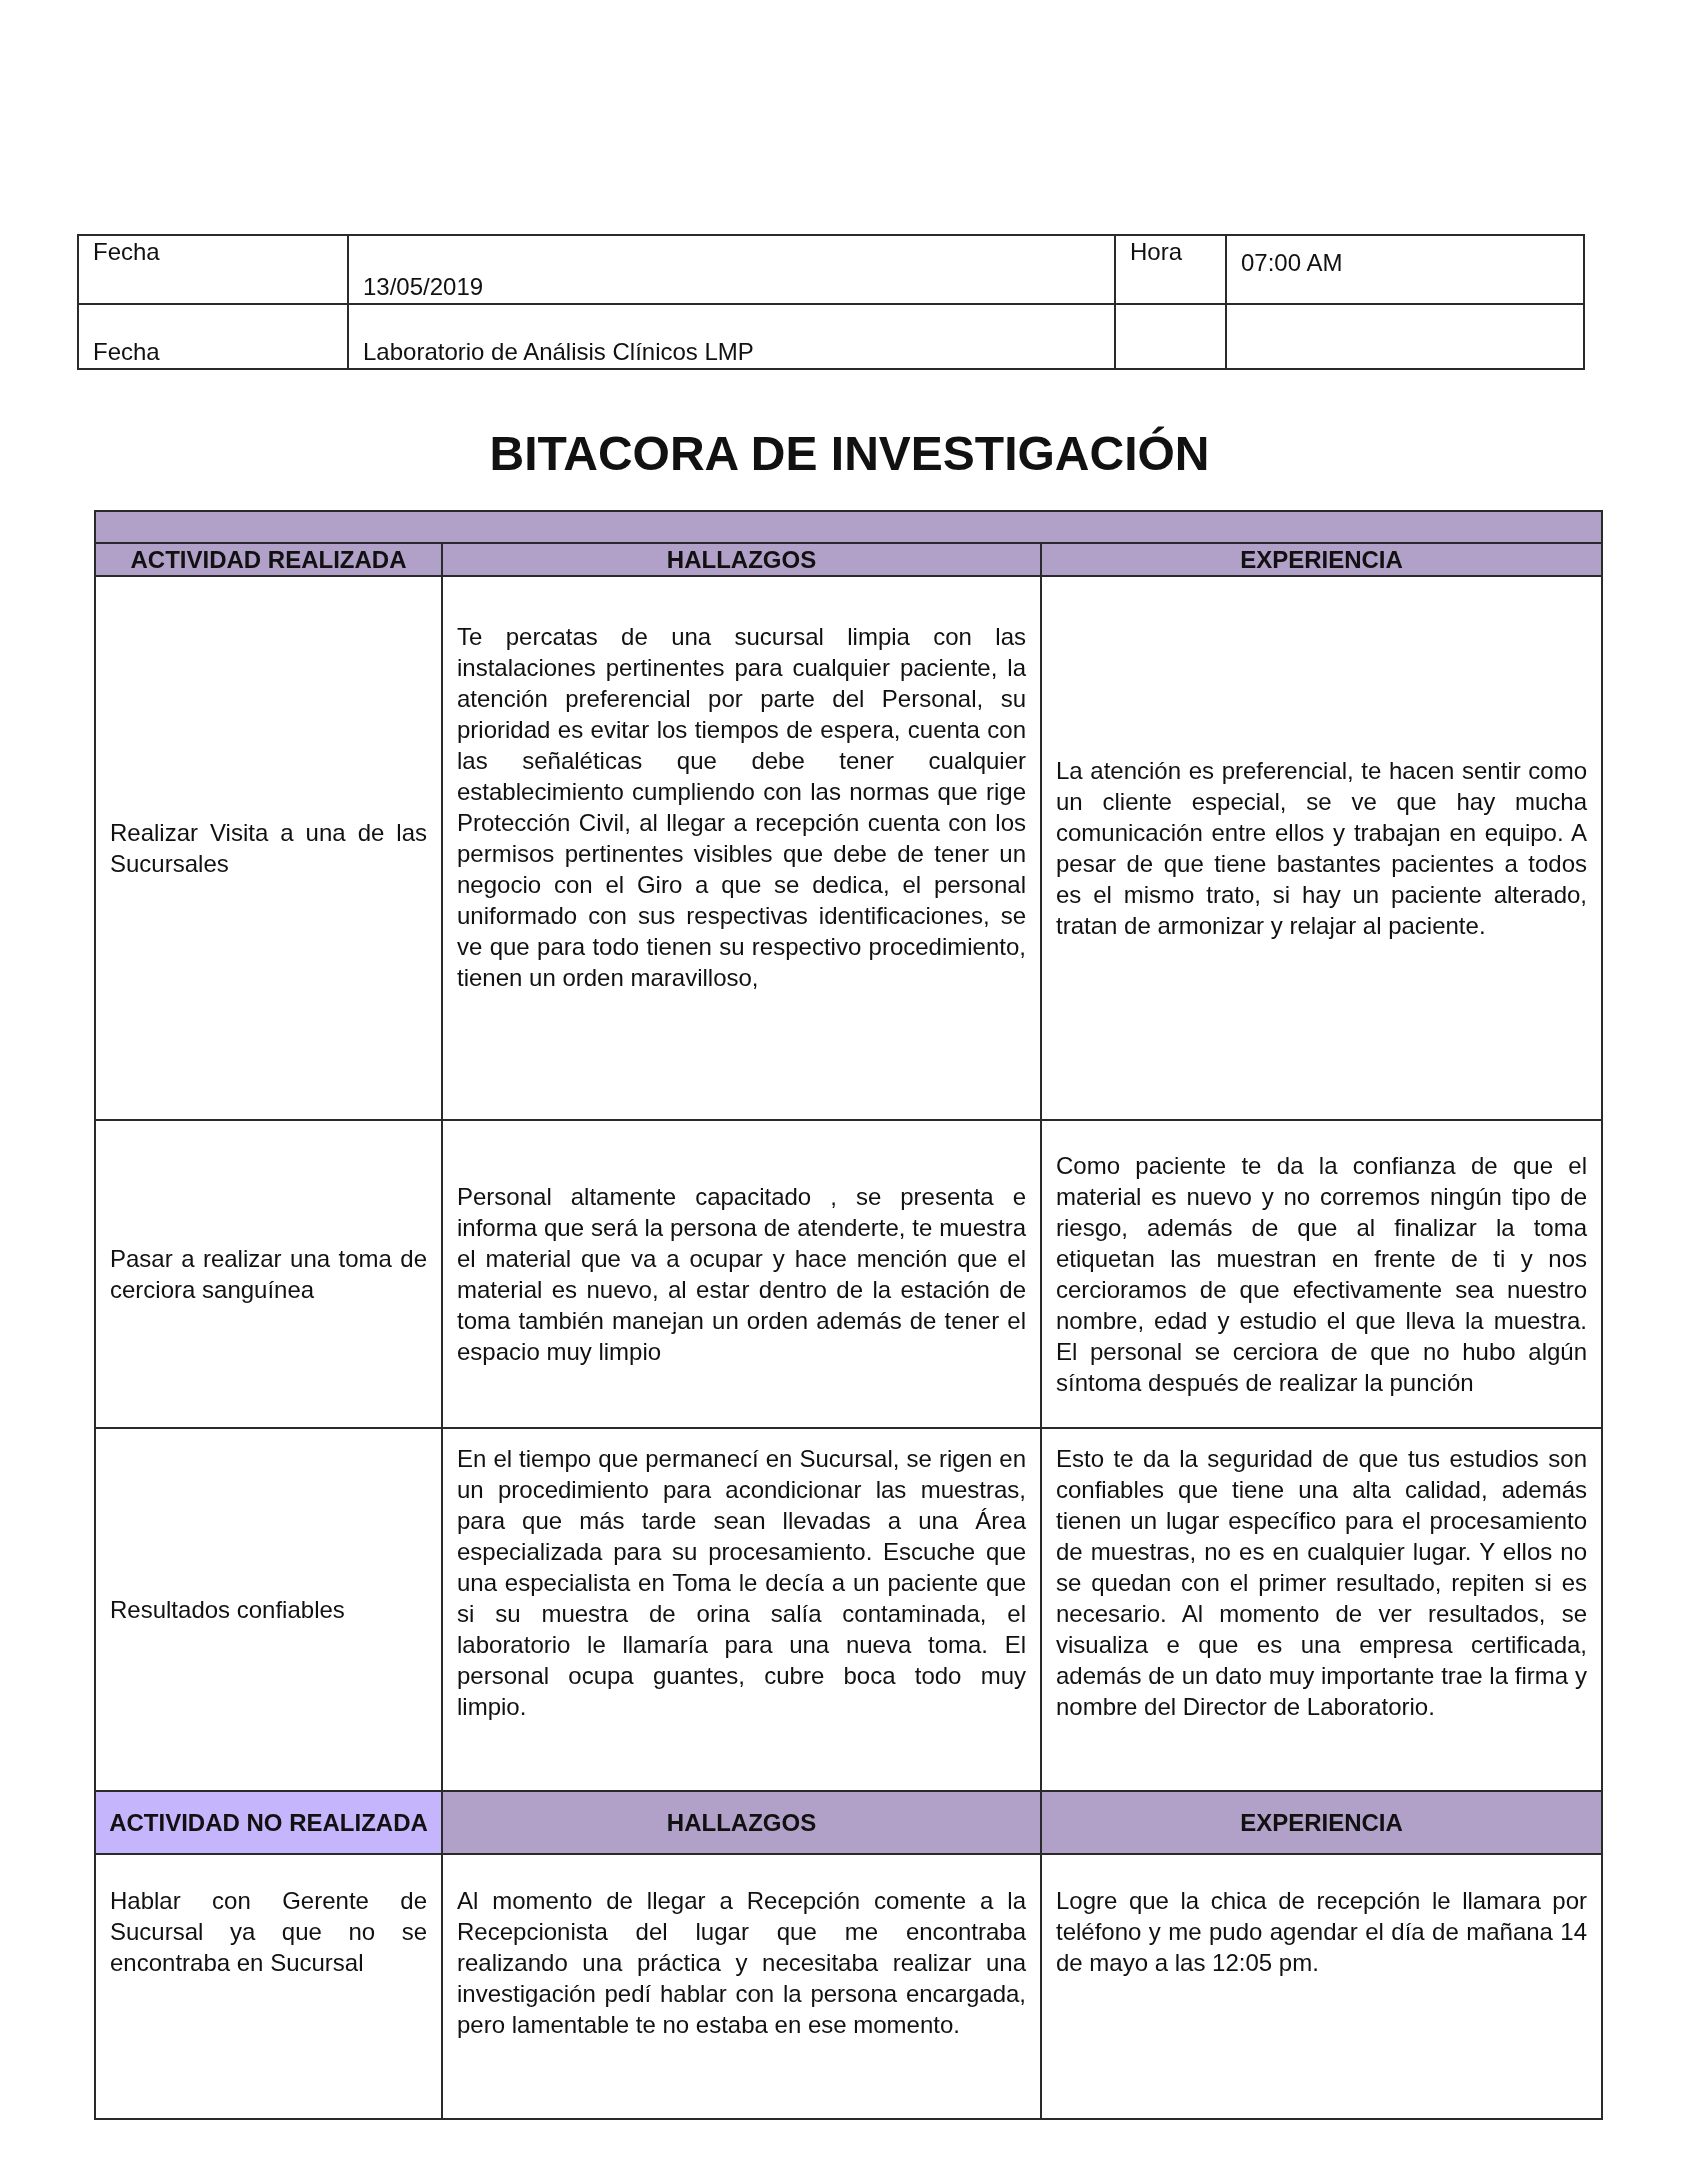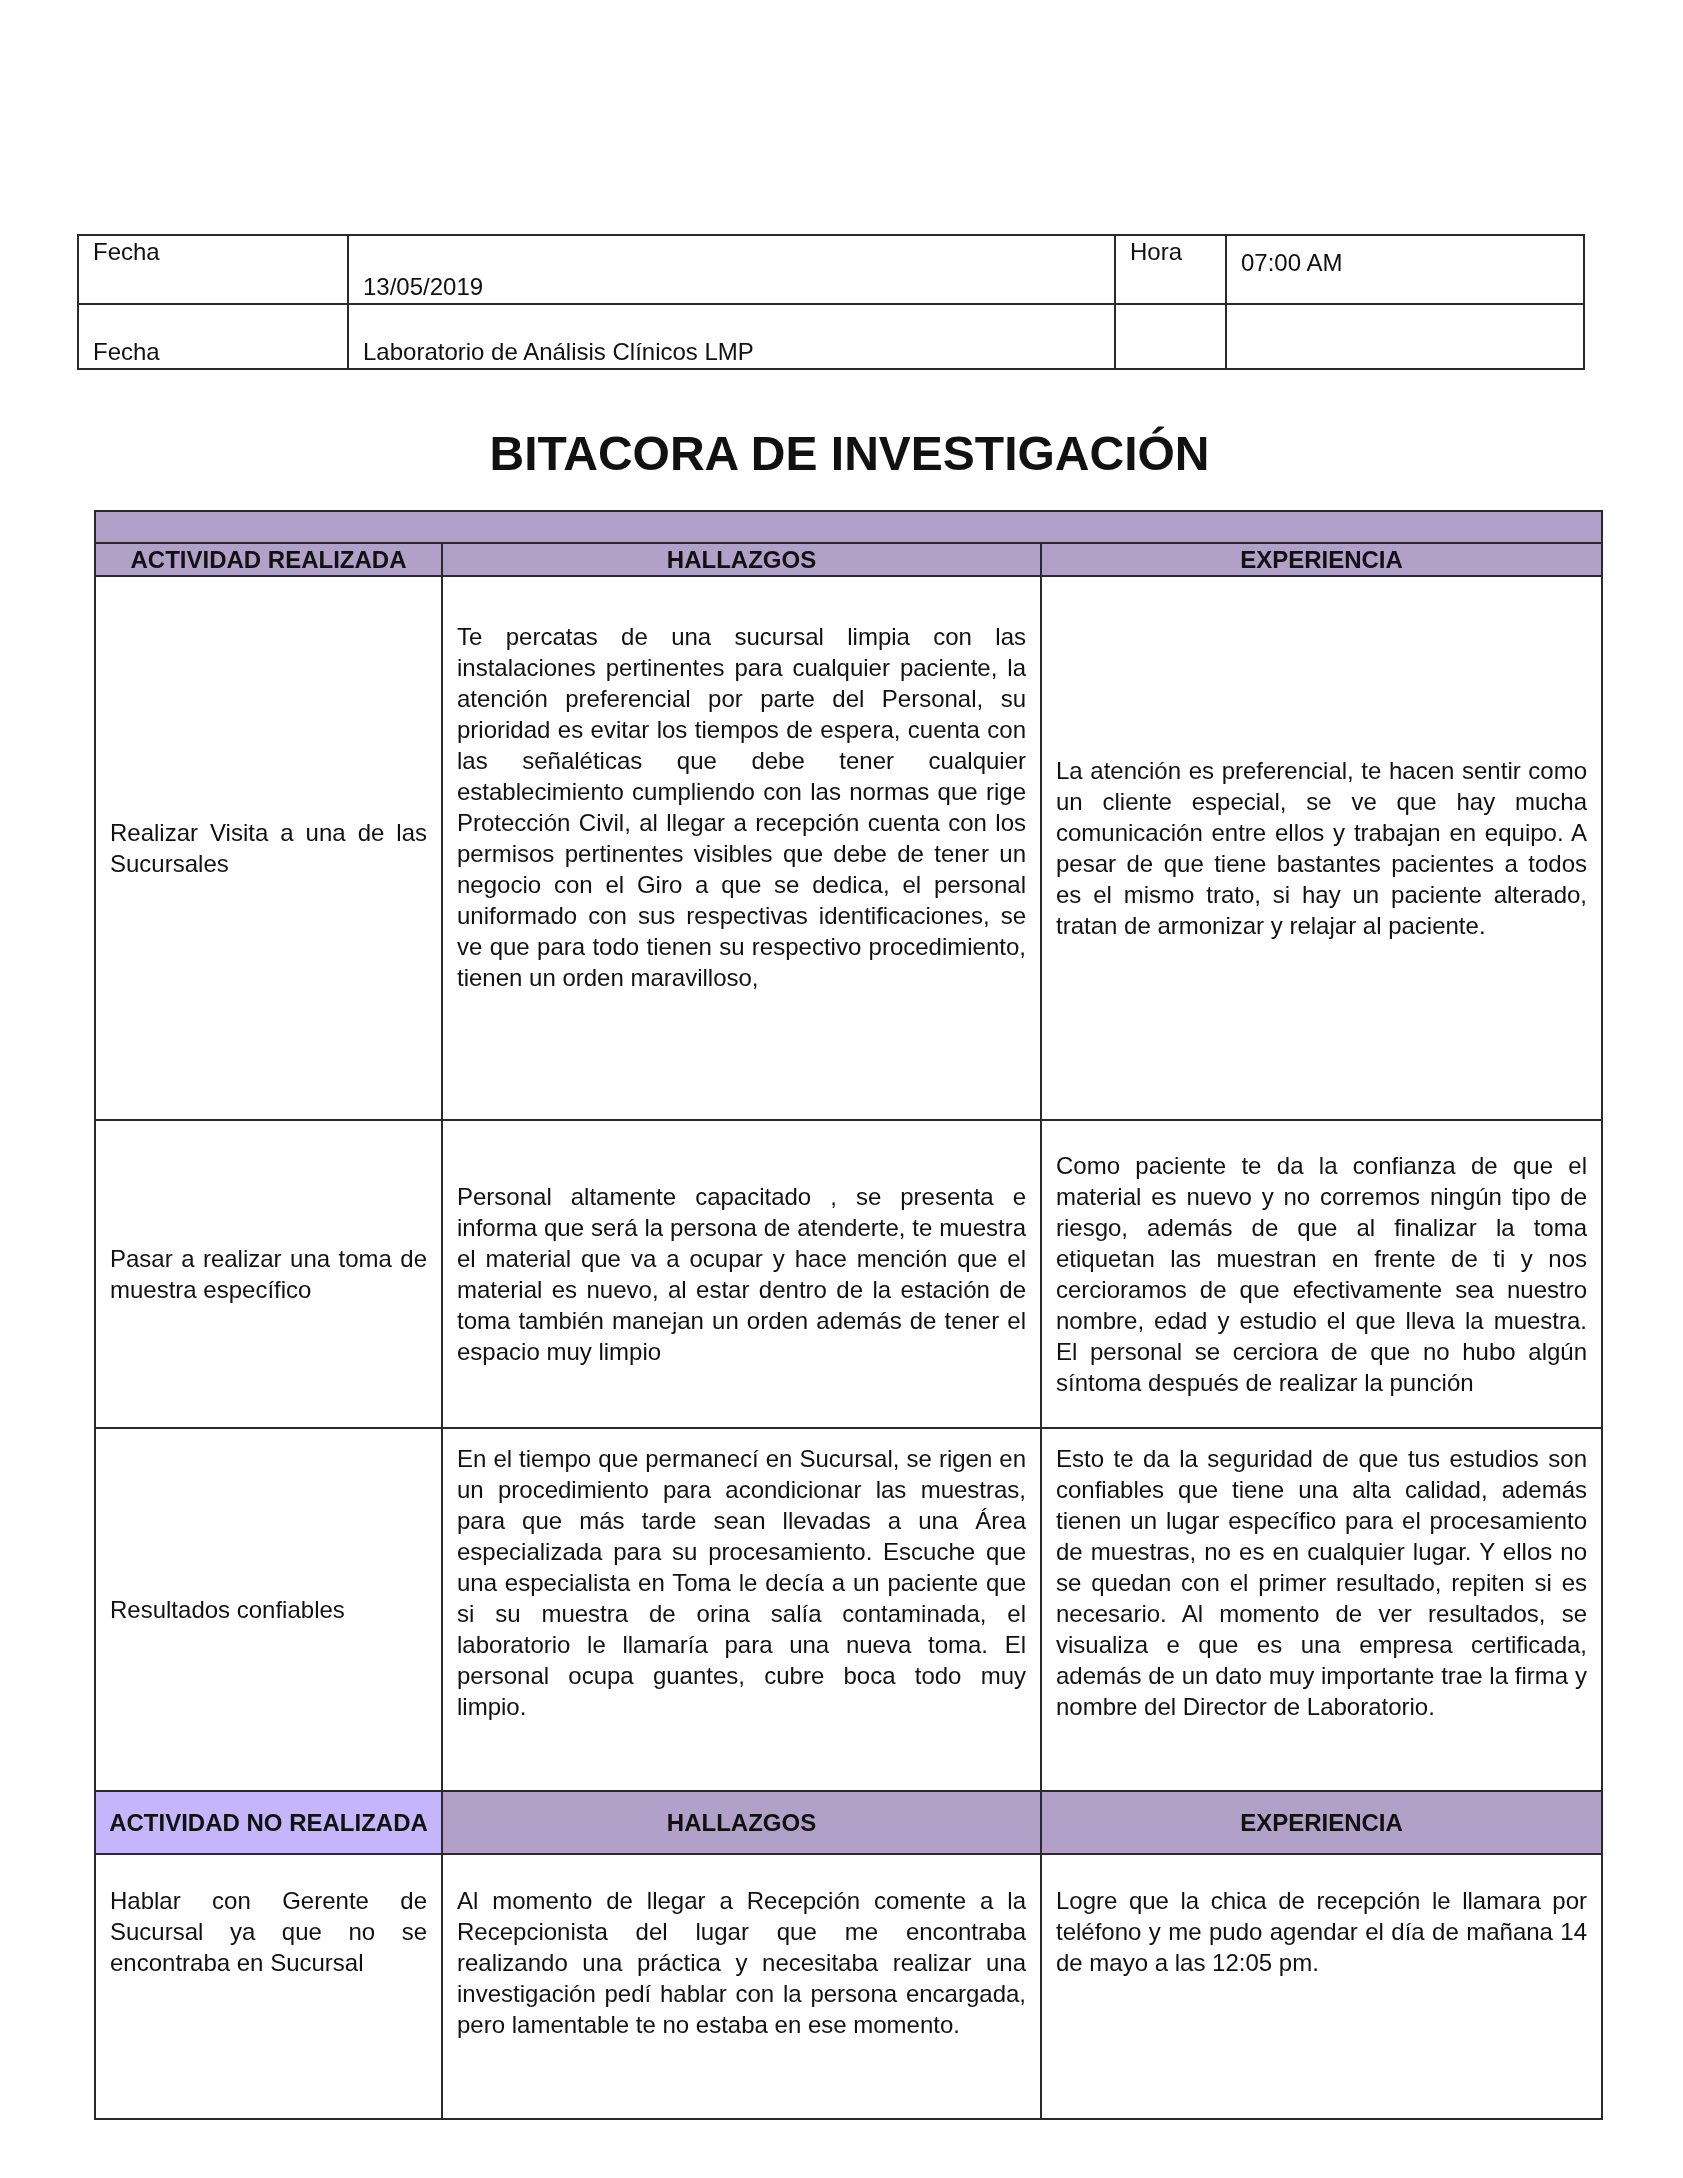--- a/index.html
+++ b/index.html
@@ -96,21 +96,21 @@
     <td style="background: rgb(177, 160, 199);">EXPERIENCIA</td>
   </tr>
 
   <tr class="row1">
     <td class="cell">Realizar Visita a una de las Sucursales</td>
     <td class="cell top pad-top-1">Te percatas de una sucursal limpia con las instalaciones pertinentes para cualquier paciente, la atención preferencial por parte del Personal, su prioridad es evitar los tiempos de espera, cuenta con las señaléticas que debe tener cualquier establecimiento cumpliendo con las normas que rige Protección Civil, al llegar a recepción cuenta con los permisos pertinentes visibles que debe de tener un negocio con el Giro a que se dedica, el personal uniformado con sus respectivas identificaciones, se ve que para todo tienen su respectivo procedimiento, tienen un orden maravilloso,</td>
     <td class="cell">La atención es preferencial, te hacen sentir como un cliente especial, se ve que hay mucha comunicación entre ellos y trabajan en equipo. A pesar de que tiene bastantes pacientes a todos es el mismo trato, si hay un paciente alterado, tratan de armonizar y relajar al paciente.</td>
   </tr>
 
   <tr class="row2">
-    <td class="cell">Pasar a realizar una toma de muestra específico</td>
+    <td class="cell">Pasar a realizar una toma de cerciora sanguínea</td>
     <td class="cell">Personal altamente capacitado , se presenta e informa que será la persona de atenderte, te muestra el material que va a ocupar y hace mención que el material es nuevo, al estar dentro de la estación de toma también manejan un orden además de tener el espacio muy limpio</td>
     <td class="cell">Como paciente te da la confianza de que el material es nuevo y no corremos ningún tipo de riesgo, además de que al finalizar la toma etiquetan las muestran en frente de ti y nos cercioramos de que efectivamente sea nuestro nombre, edad y estudio el que lleva la muestra. El personal se cerciora de que no hubo algún síntoma después de realizar la punción</td>
   </tr>
 
   <tr class="row3">
     <td class="cell">Resultados confiables</td>
     <td class="cell top pad-top-r3">En el tiempo que permanecí en Sucursal, se rigen en un procedimiento para acondicionar las muestras, para que más tarde sean llevadas a una Área especializada para su procesamiento. Escuche que una especialista en Toma le decía a un paciente que si su muestra de orina salía contaminada, el laboratorio le llamaría para una nueva toma. El personal ocupa guantes, cubre boca todo muy limpio.</td>
     <td class="cell top pad-top-r3">Esto te da la seguridad de que tus estudios son confiables que tiene una alta calidad, además tienen un lugar específico para el procesamiento de muestras, no es en cualquier lugar. Y ellos no se quedan con el primer resultado, repiten si es necesario. Al momento de ver resultados, se visualiza e que es una empresa certificada, además de un dato muy importante trae la firma y nombre del Director de Laboratorio.</td>
   </tr>
 

